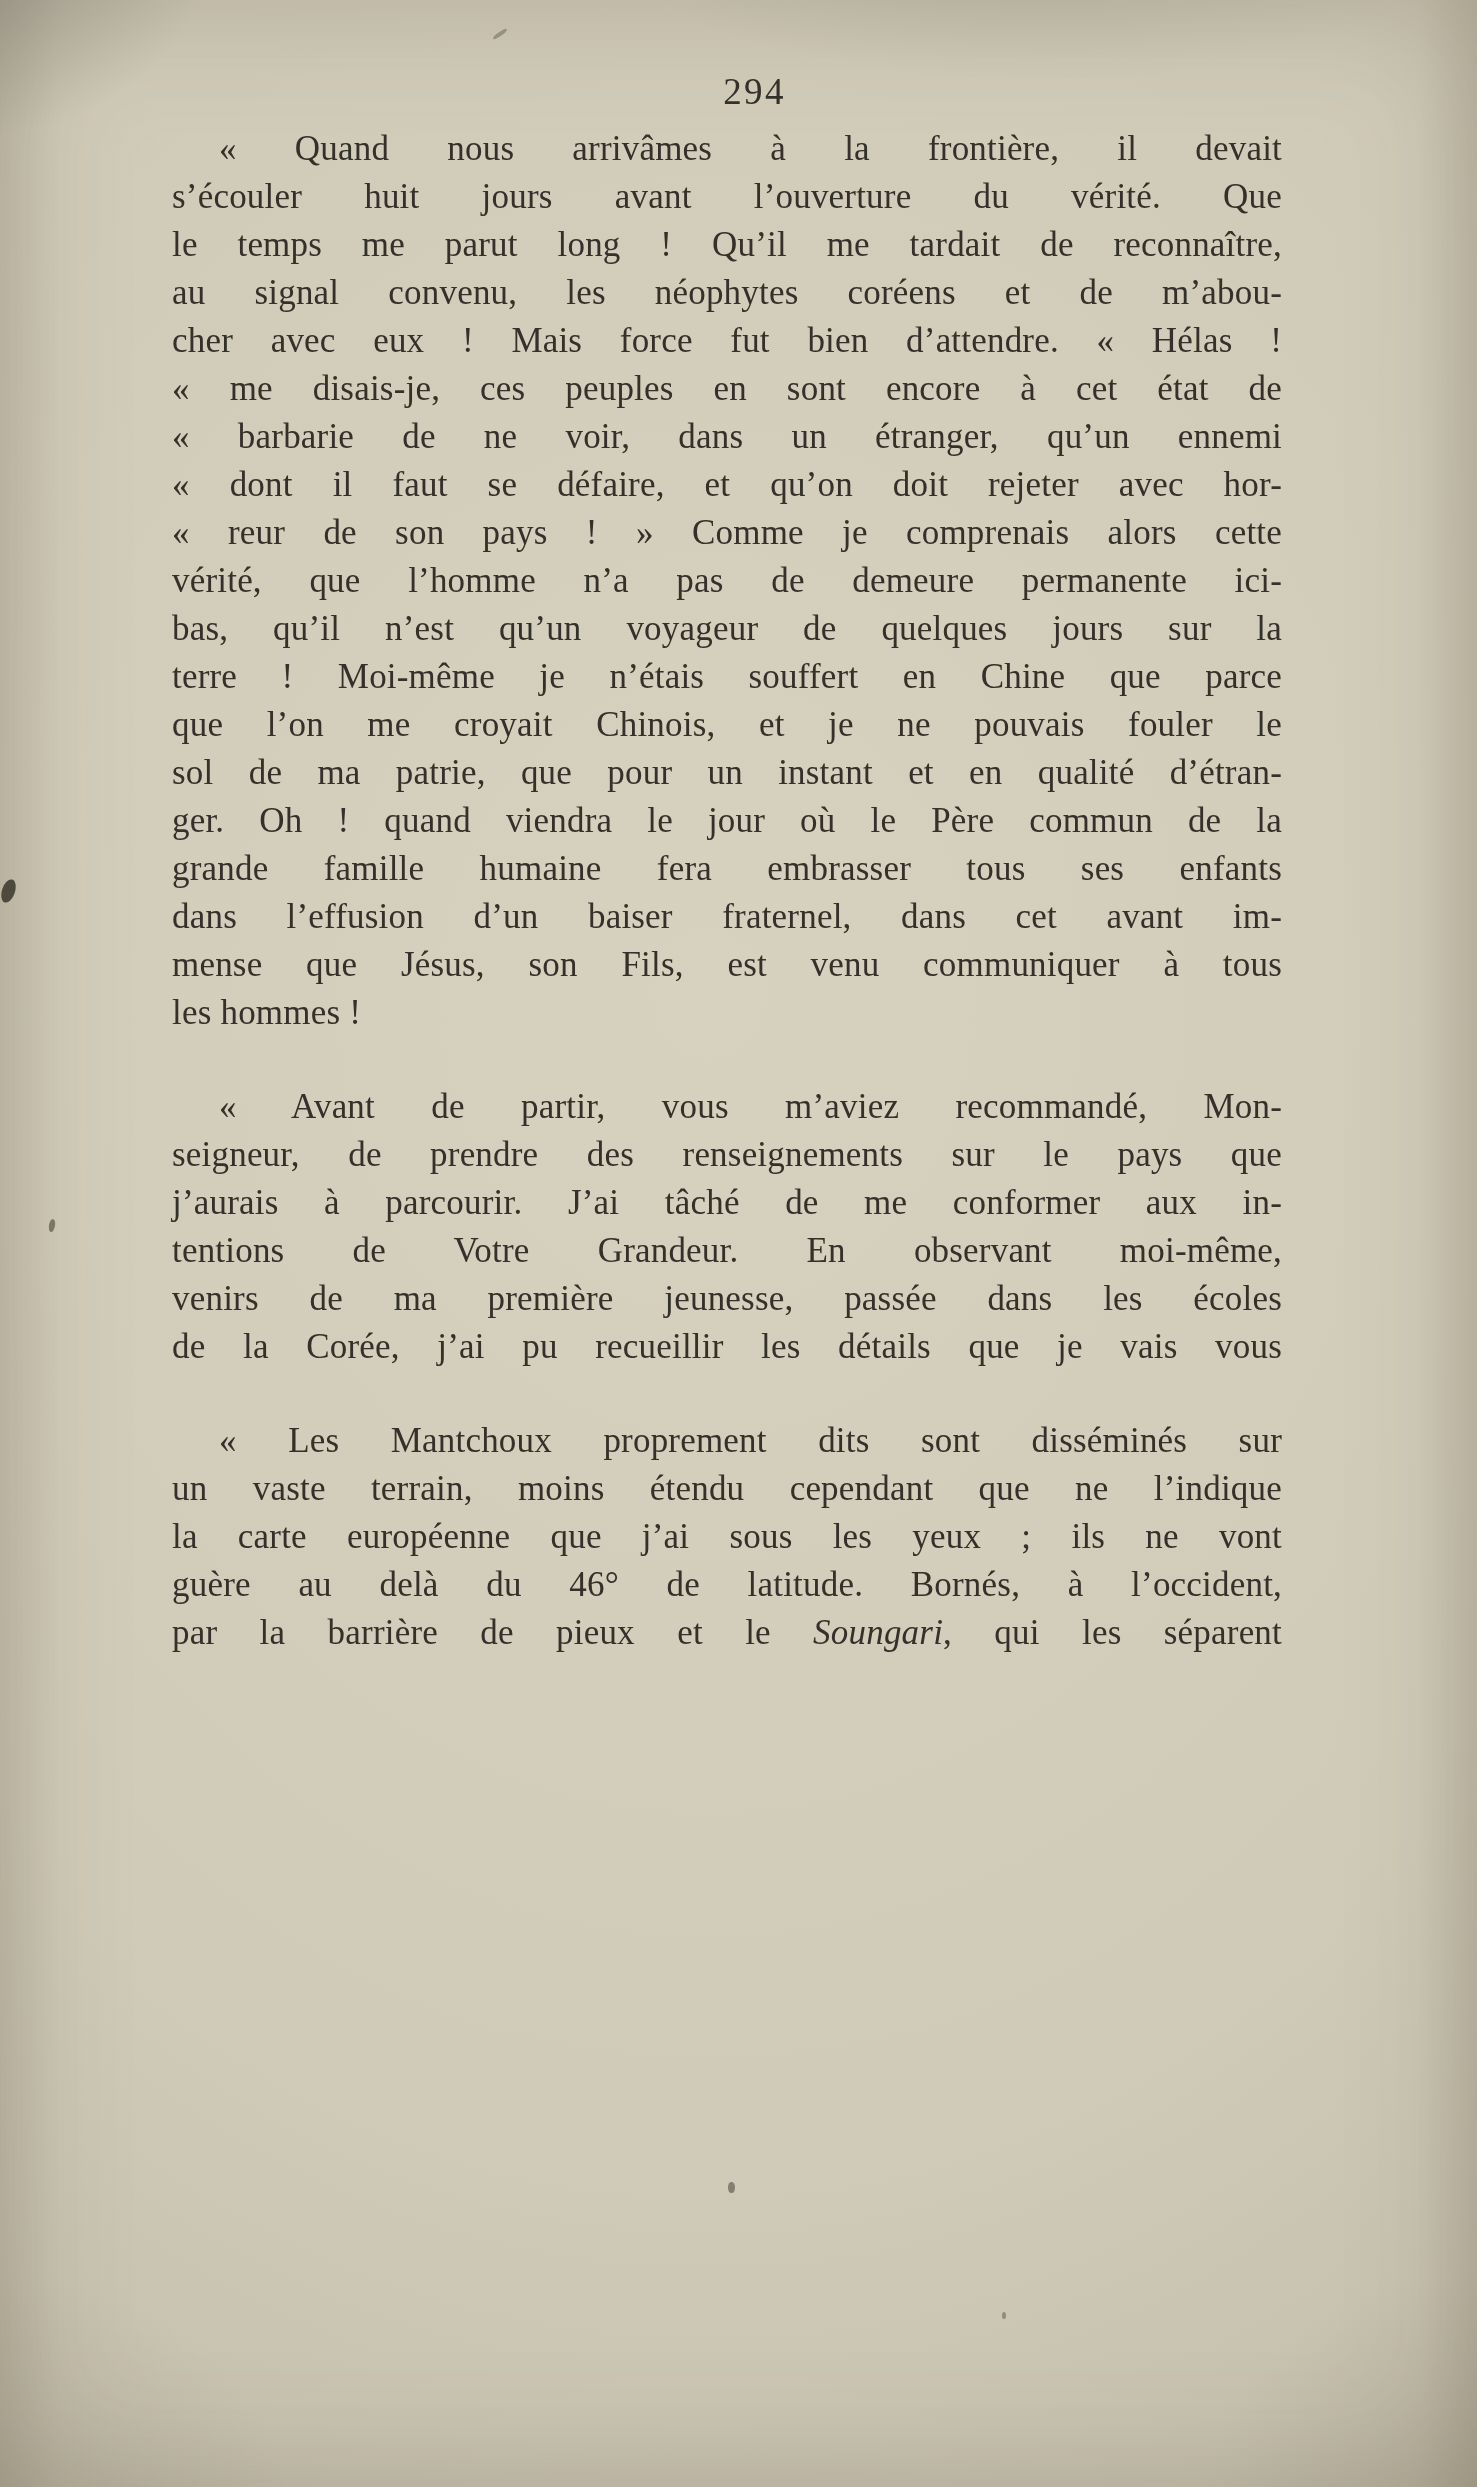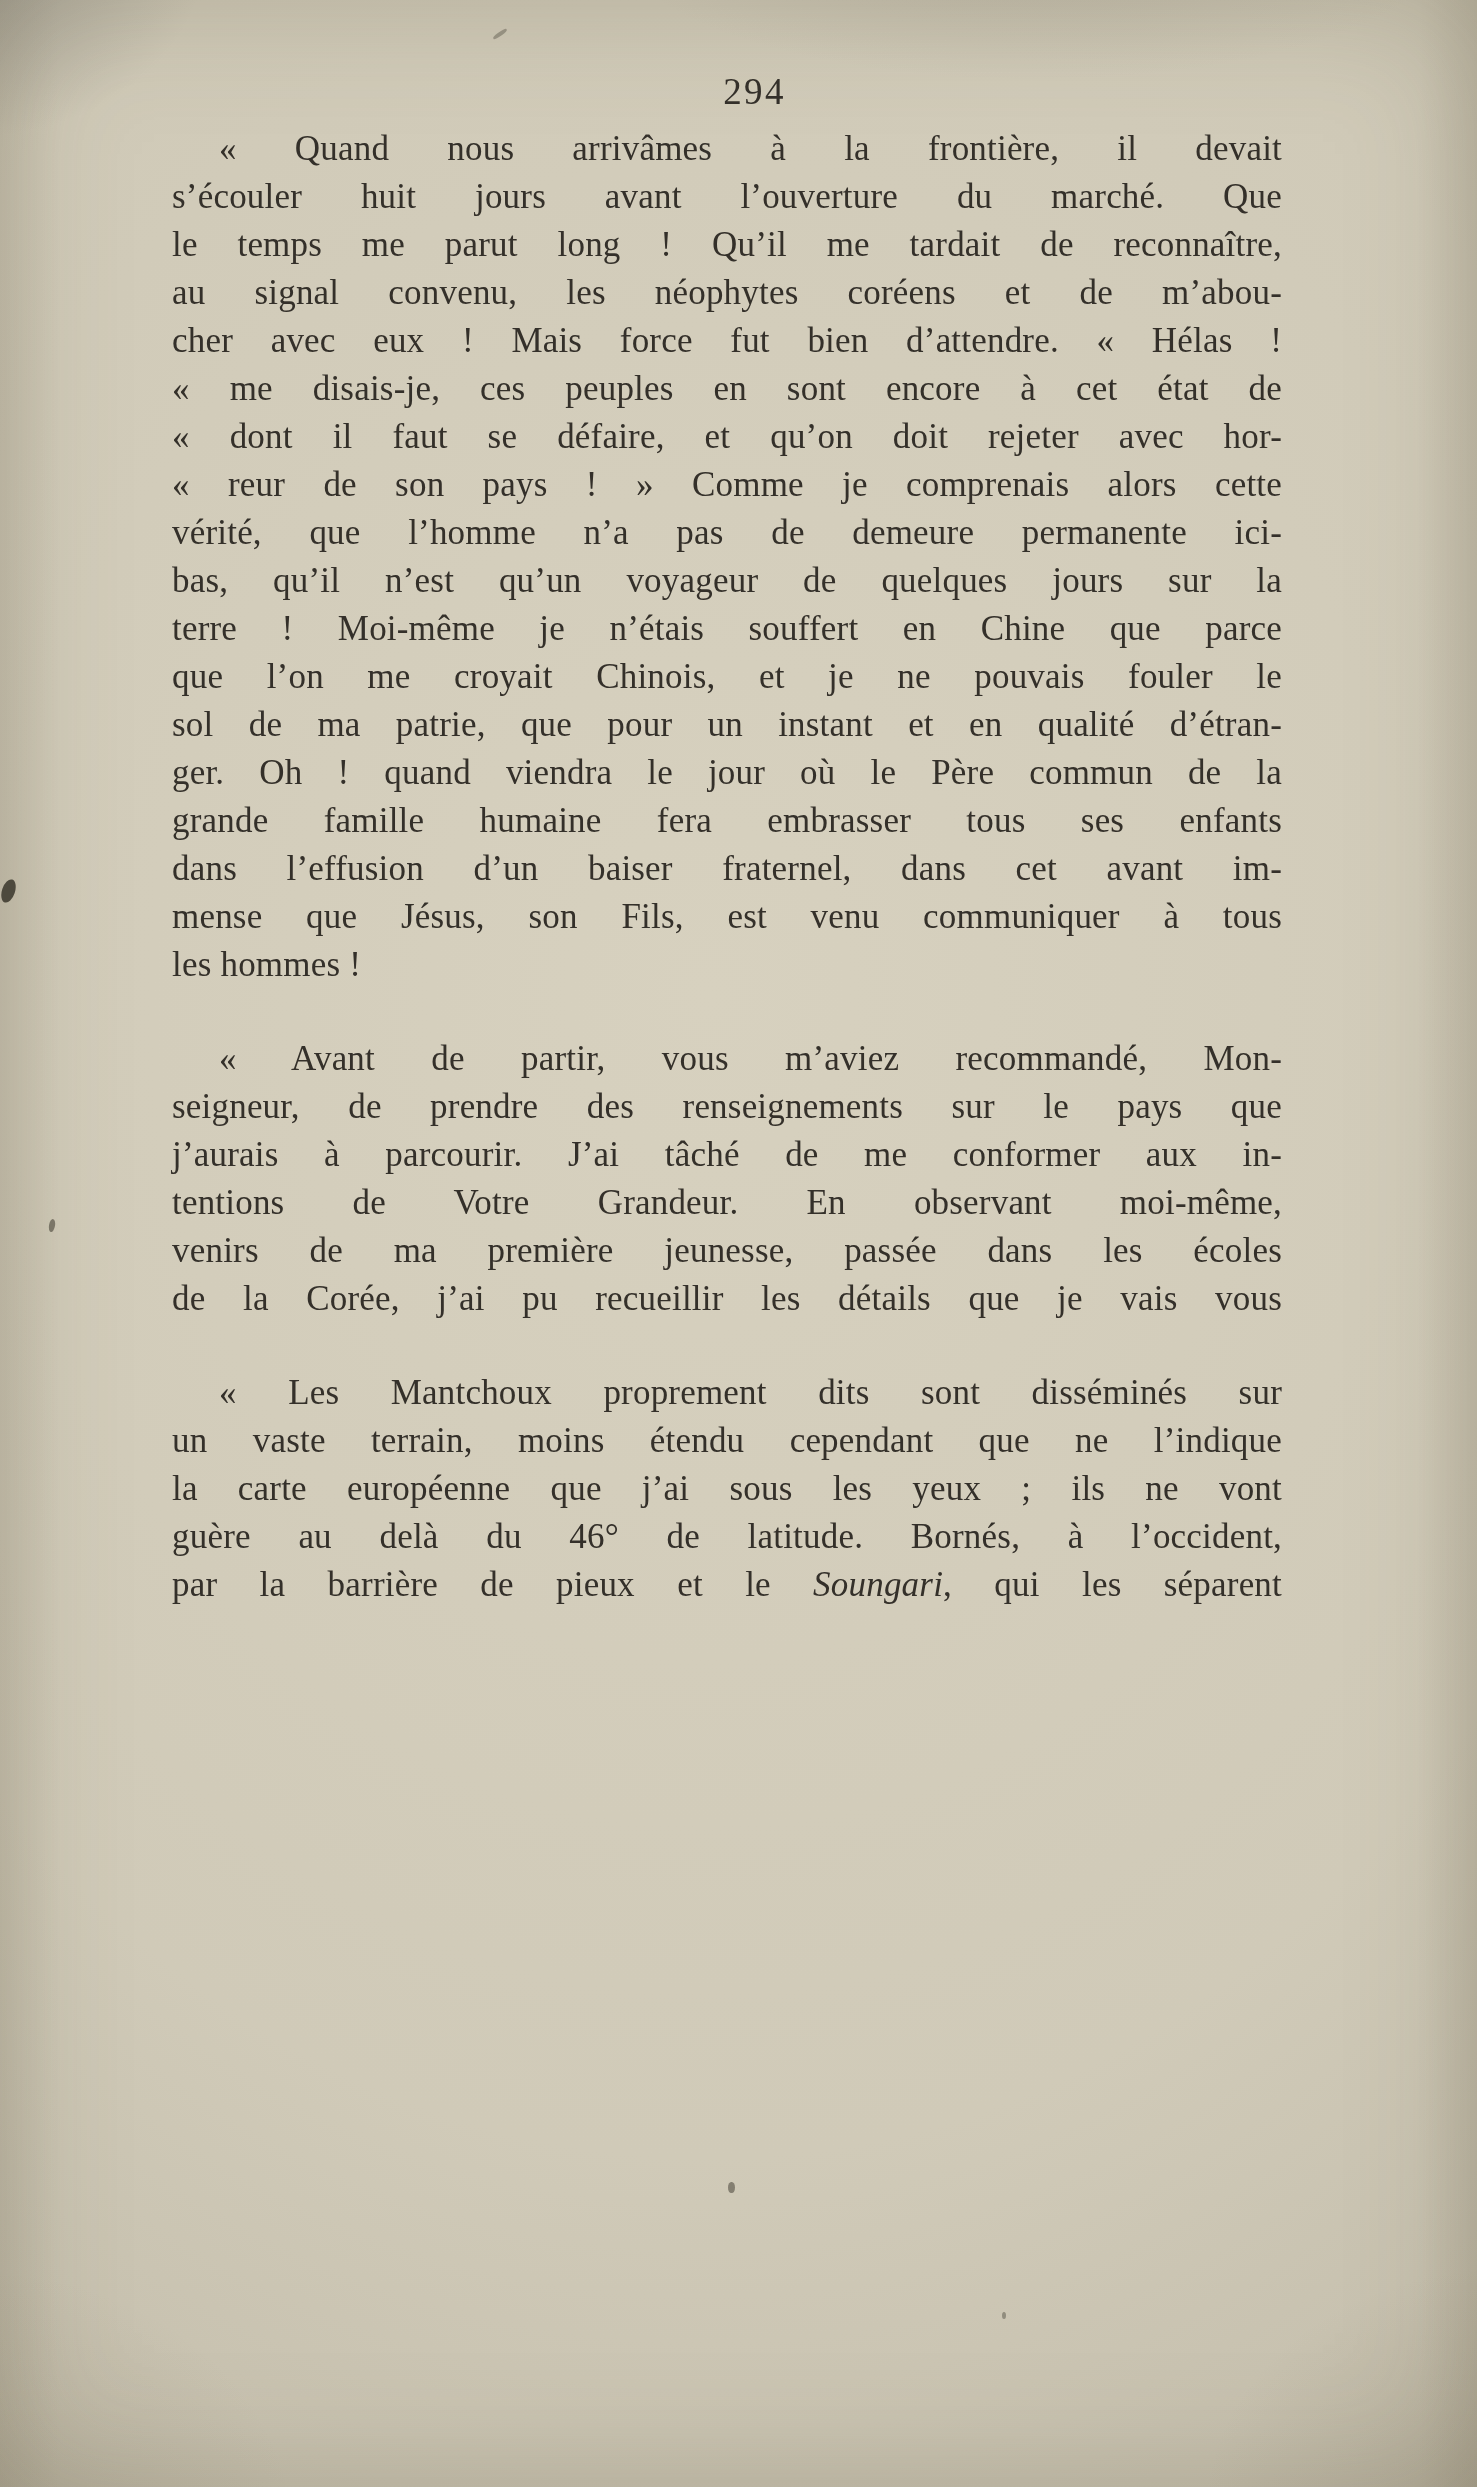--- a/index.html
+++ b/index.html
@@ -94,25 +94,26 @@
 </style>
 </head>
 <body>
 
 <div class="page">
   <div class="page-number">294</div>
 
   <div class="text-block">
       <div class="paragraph">
         <div class="line first-line"><span>« Quand nous arrivâmes à la frontière, il devait</span></div>
-        <div class="line"><span>s’écouler huit jours avant l’ouverture du marché. Que</span></div>
+        <div class="line"><span>s’écouler huit jours avant l’ouverture du vérité. Que</span></div>
         <div class="line"><span>le temps me parut long ! Qu’il me tardait de reconnaître,</span></div>
         <div class="line"><span>au signal convenu, les néophytes coréens et de m’abou-</span></div>
         <div class="line"><span>cher avec eux ! Mais force fut bien d’attendre. « Hélas !</span></div>
         <div class="line"><span>« me disais-je, ces peuples en sont encore à cet état de</span></div>
+        <div class="line"><span>« barbarie de ne voir, dans un étranger, qu’un ennemi</span></div>
         <div class="line"><span>« dont il faut se défaire, et qu’on doit rejeter avec hor-</span></div>
         <div class="line"><span>« reur de son pays ! » Comme je comprenais alors cette</span></div>
         <div class="line"><span>vérité, que l’homme n’a pas de demeure permanente ici-</span></div>
         <div class="line"><span>bas, qu’il n’est qu’un voyageur de quelques jours sur la</span></div>
         <div class="line"><span>terre ! Moi-même je n’étais souffert en Chine que parce</span></div>
         <div class="line"><span>que l’on me croyait Chinois, et je ne pouvais fouler le</span></div>
         <div class="line"><span>sol de ma patrie, que pour un instant et en qualité d’étran-</span></div>
         <div class="line"><span>ger. Oh ! quand viendra le jour où le Père commun de la</span></div>
         <div class="line"><span>grande famille humaine fera embrasser tous ses enfants</span></div>
         <div class="line"><span>dans l’effusion d’un baiser fraternel, dans cet avant im-</span></div>

